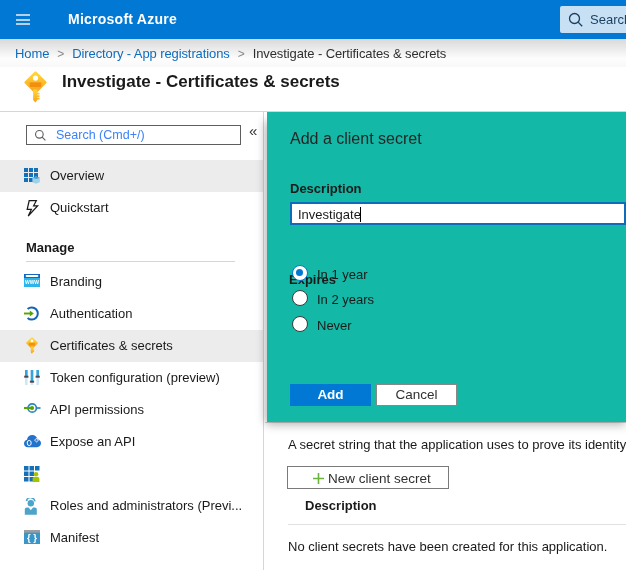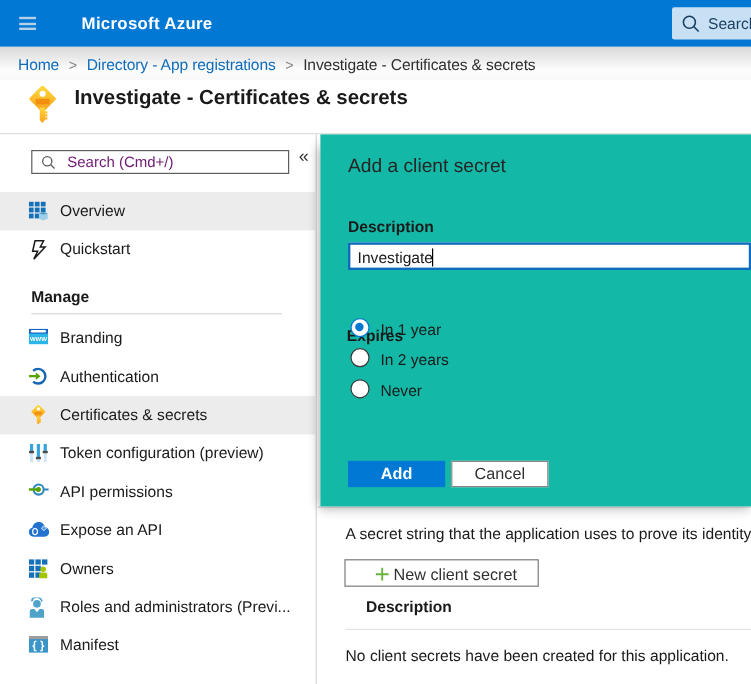--- a/index.html
+++ b/index.html
@@ -26,21 +26,21 @@
 
 #hdr { left:0; top:67px; width:626px; height:45px; background:#fff;
   border-bottom:1px solid #d6d6d6; }
 #hdrtitle { position:absolute; left:62px; top:6px; font-size:17px; font-weight:bold;
   color:#1a1a1a; letter-spacing:0; line-height:17px; }
 
 #side { left:0; top:112px; width:264px; height:458px; background:#fff;
   border-right:1px solid #d6d6d6; }
 #sbox { position:absolute; left:26px; top:13px; width:215px; height:20px;
   border:1px solid #605e5c; background:#fff; }
-#sbox .ph { position:absolute; left:29px; top:2px; font-size:12.5px; color:#701a75; }
+#sbox .ph { position:absolute; left:29px; top:2px; font-size:12.5px; color:#3b82f6; }
 #collapse { position:absolute; left:249px; top:10px; font-size:15px; color:#323130; }
 .mrow { position:absolute; left:0; width:263px; height:32px; }
 .mrow.sel { background:#ececec; }
 .mrow .txt { position:absolute; left:50px; top:0; height:32px; line-height:32px;
   font-size:13px; color:#1a1a1a; white-space:nowrap; }
 .mrow svg { position:absolute; left:24px; top:8px; }
 #manage { position:absolute; left:26px; top:128px; font-size:13px; font-weight:bold; color:#1a1a1a; }
 #mandiv { position:absolute; left:26px; top:149px; width:209px; height:1px; background:#d6d6d6; }
 
 #main { left:265px; top:112px; width:361px; height:458px; background:#fff; }
@@ -227,21 +227,20 @@
             <rect x="5.5" y="0" width="4.5" height="4.5"></rect>
             <rect x="11" y="0" width="4.5" height="4.5"></rect>
           <rect x="0" y="5.5" width="4.5" height="4.5"></rect>
             <rect x="5.5" y="5.5" width="4.5" height="4.5"></rect>
           <rect x="0" y="11" width="4.5" height="4.5"></rect>
             <rect x="5.5" y="11" width="4.5" height="4.5"></rect>
         </g>
         <circle cx="12" cy="8.3" r="2.3" fill="#a4c400"></circle>
         <path d="M8.6 16 L8.6 12.6 C 8.6 11.6 9.6 11 10.4 11 L13.6 11 C 14.5 11 15.4 11.6 15.4 12.6 L15.4 16 Z" fill="#a4c400"></path>
       </svg>
-      <div class="txt">Owners</div>
     </div>
     <div class="mrow" style="top:378px">
       <svg width="13" height="17" viewBox="0 0 13 17">
         <circle cx="6.8" cy="5.2" r="3.2" fill="#4da3c9"></circle>
         <path d="M2.6 1.8 A 4.6 4.6 0 0 1 11 3.4" fill="none" stroke="#4da3c9" stroke-width="1.4"></path>
         <path d="M1.6 3.2 L2.6 1 L4 2.8 Z" fill="#4da3c9"></path>
         <path d="M0.8 16.8 L0.8 11.5 C 0.8 10.3 1.8 9.6 2.8 9.6 L4.6 9.6 L6.8 12.2 L9 9.6 L10.8 9.6 C 11.9 9.6 12.8 10.3 12.8 11.5 L12.8 16.8 Z" fill="#4da3c9"></path>
       </svg>
       <div class="txt">Roles and administrators (Previ...</div>
     </div>

